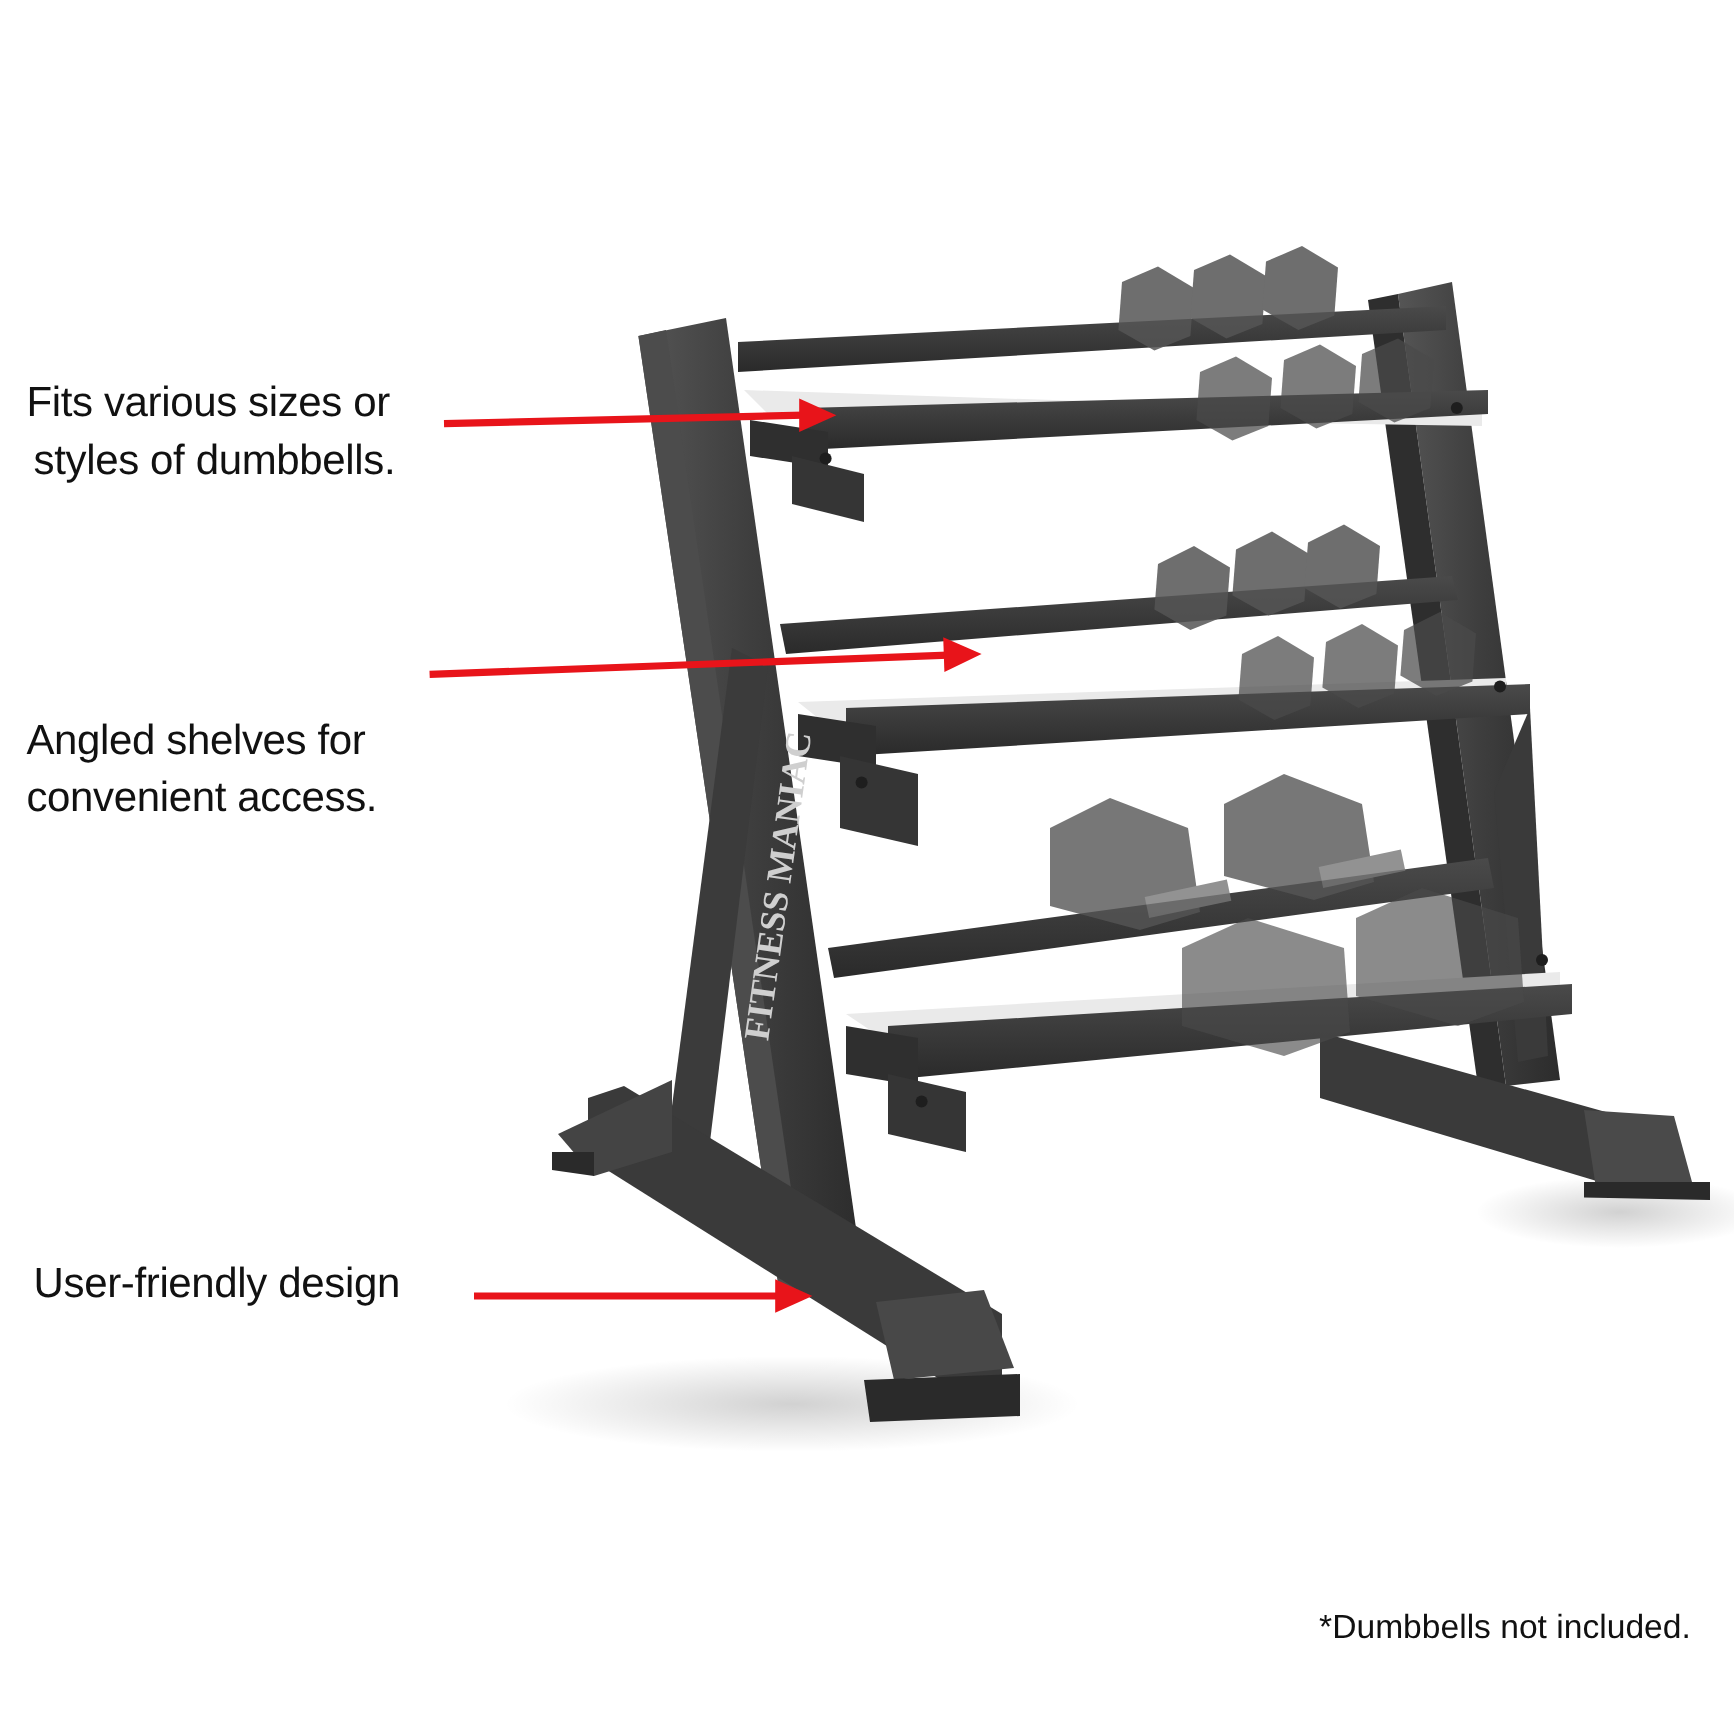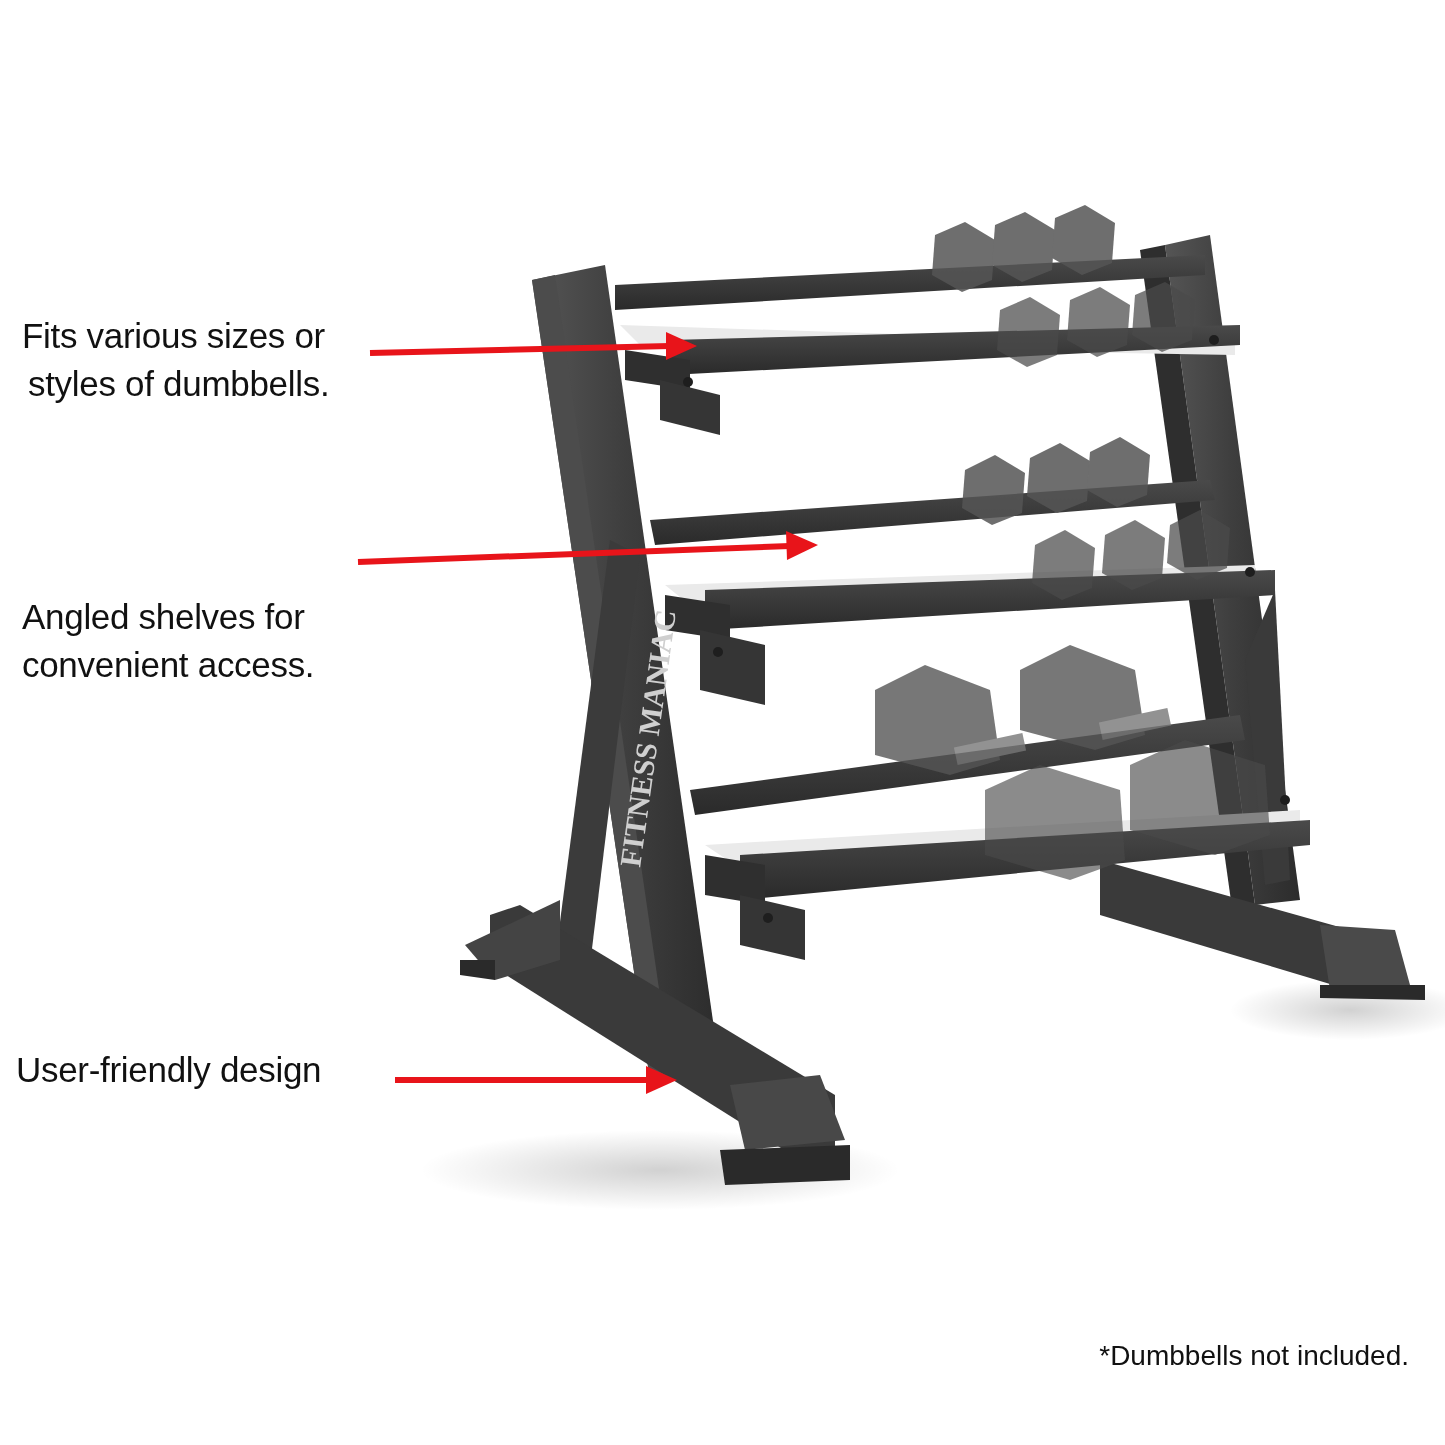--- a/index.html
+++ b/index.html
@@ -4,21 +4,21 @@
   <style>
     html, body { margin: 0; padding: 0; background: #ffffff; }
     body { width: 1445px; height: 1445px; position: relative; overflow: hidden;
            font-family: "Liberation Sans", sans-serif; color: #111; }
     .canvas { position: absolute; left: 0; top: 0; width: 1445px; height: 1445px; }
     .callout { position: absolute; font-size: 35px; line-height: 48px; color: #111;
                letter-spacing: -0.3px; }
     .callout .line { display: block; white-space: nowrap; }
     #c1 { left: 22px; top: 312px; }
     #c2 { left: 22px; top: 553px; margin-top: 40px; }
-    #c3 { left: 16px; top: 1046px; text-align: right; }
+    #c3 { left: 28px; top: 1046px; text-align: right; }
     .footnote { position: absolute; right: 36px; top: 1340px; font-size: 28px; white-space: nowrap; }
     svg text.brand { font-family: "Liberation Serif", serif; font-weight: bold; }
   </style>
 </head>
 <body>
 
 <div class="canvas">
 
   <svg width="1445" height="1445" viewBox="0 0 1445 1445">
     <defs>

